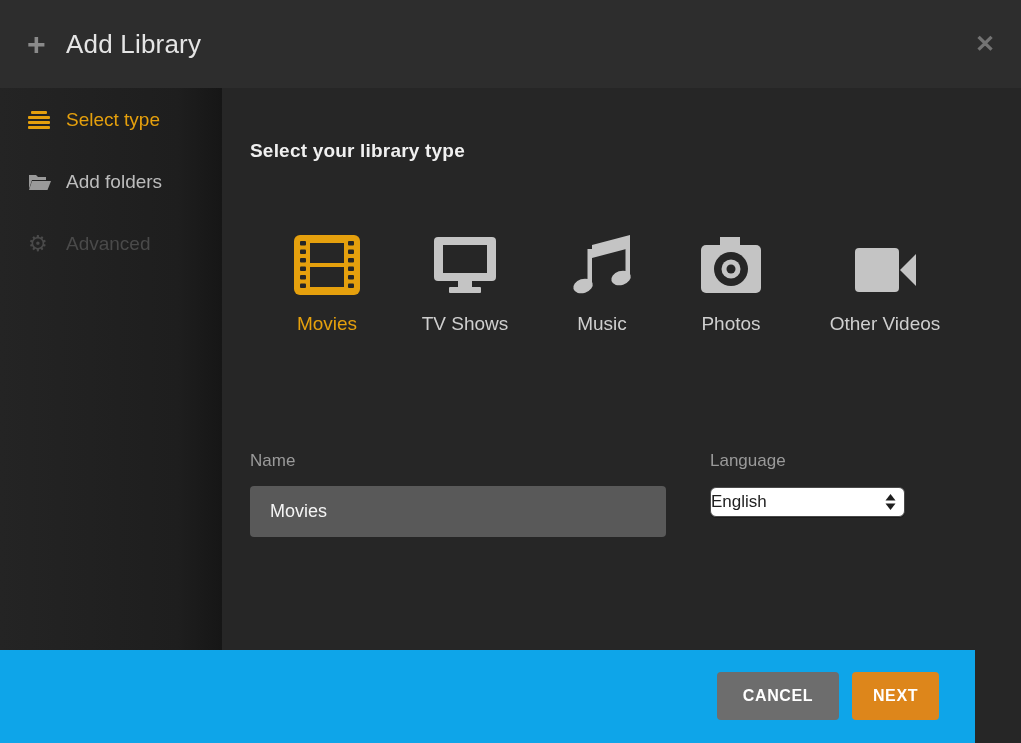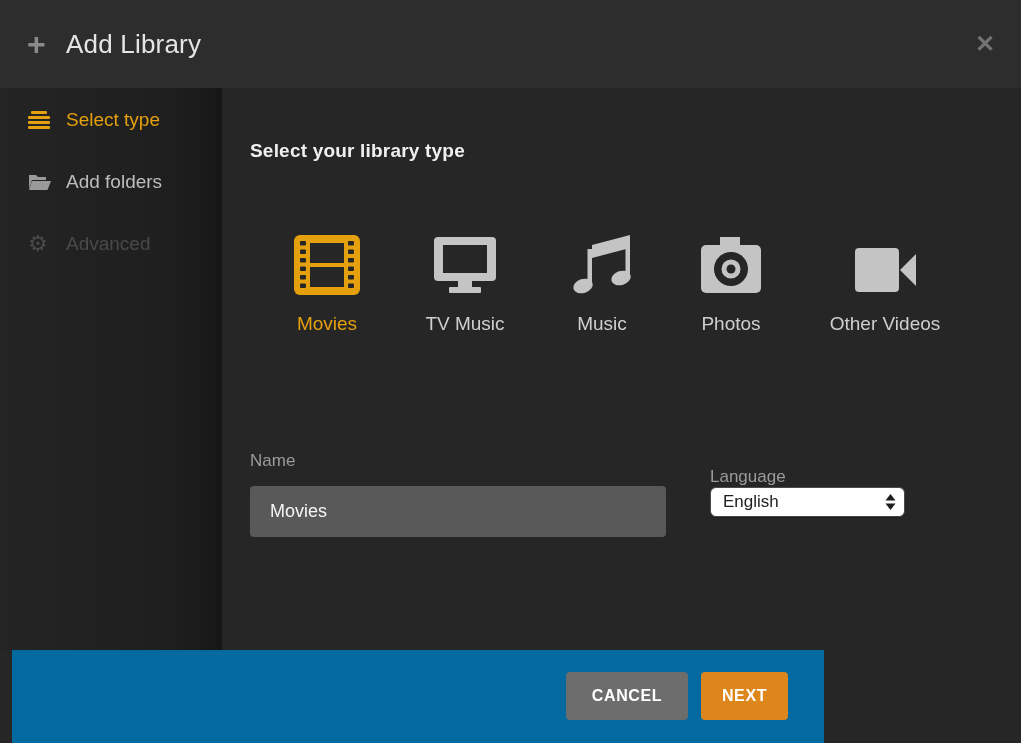--- a/index.html
+++ b/index.html
@@ -60,41 +60,41 @@
   .type-block.selected .type-label { color:#e5a00d; }
   .tb-0 { left:55px;  width:100px; }
   .tb-1 { left:188px; width:110px; }
   .tb-2 { left:330px; width:100px; }
   .tb-3 { left:459px; width:100px; }
   .tb-4 { left:593px; width:140px; }
   .field-label {
     position:absolute; top:347px; color:#9a9a9a; font-size:17px;text-align:center;
   }
   .label-name { left:28px; }
-  .label-language { left:488px;margin-top:16px; }
+  .label-language { left:488px; }
   .name-input {
     position:absolute; left:28px; top:382px; width:416px; height:51px;
     background:#595959; border:none; border-radius:4px; outline:none;
     color:#f5f5f5; font-size:18px; padding:0 20px;
     font-family:"Liberation Sans", sans-serif;
   }
   .language-select {
     position:absolute; left:488px; top:383px; width:195px; height:30px;
     background:#ffffff; border:1px solid #4a4a4a; border-radius:6px;
     display:flex; align-items:center; cursor:pointer;
     box-shadow:0 1px 0 rgba(0,0,0,0.3);
   }
   .language-select .sel-text {
-    flex:1; color:#1e1e1e; font-size:17px; padding-left:12px;
+    flex:1; color:#1e1e1e; font-size:17px; 
   }
   .stepper { margin-right:8px; display:flex; flex-direction:column; line-height:0; }
   
   .footer {
-    position:absolute; left:12px; top:650px; width:812px; height:93px;
-    background:#0369a1;
+    position:absolute; left:0; top:650px; width:975px; height:93px;
+    background:#0ea5e9;
   }
   .btn {
     position:absolute; top:22px; height:48px; border:none; border-radius:4px;
     color:#ffffff; font-size:16px; font-weight:700; letter-spacing:0.6px;
     cursor:pointer; font-family:"Liberation Sans", sans-serif;
   }
   .btn-cancel { right:136px; width:122px; background:#6d6d6d; }
   .btn-next   { right:36px;  width:87px;  background:#dd861b; }
 </style>
 </head>
@@ -167,21 +167,21 @@
 
     <div class="type-block tb-1">
       <div class="t-icon">
         <svg width="68" height="64" viewBox="0 0 68 64">
           <rect x="3" y="4" width="62" height="44" rx="4" fill="#c4c4c4"></rect>
           <rect x="12" y="12" width="44" height="28" fill="#262626"></rect>
           <rect x="27" y="48" width="14" height="6" fill="#c4c4c4"></rect>
           <rect x="18" y="54" width="32" height="6" rx="1" fill="#c4c4c4"></rect>
         </svg>
       </div>
-      <div class="type-label">TV Music</div>
+      <div class="type-label">TV Shows</div>
     </div>
 
     <div class="type-block tb-2">
       <div class="t-icon">
         <svg width="64" height="64" viewBox="0 0 64 64">
           <g fill="#c4c4c4">
             <polygon points="22,12 60,2 60,15 22,25"></polygon>
             <rect x="17.5" y="16" width="4.5" height="38"></rect>
             <rect x="55.5" y="6" width="4.5" height="40"></rect>
             <ellipse cx="13" cy="53" rx="10" ry="7" transform="rotate(-18 13 53)"></ellipse>

